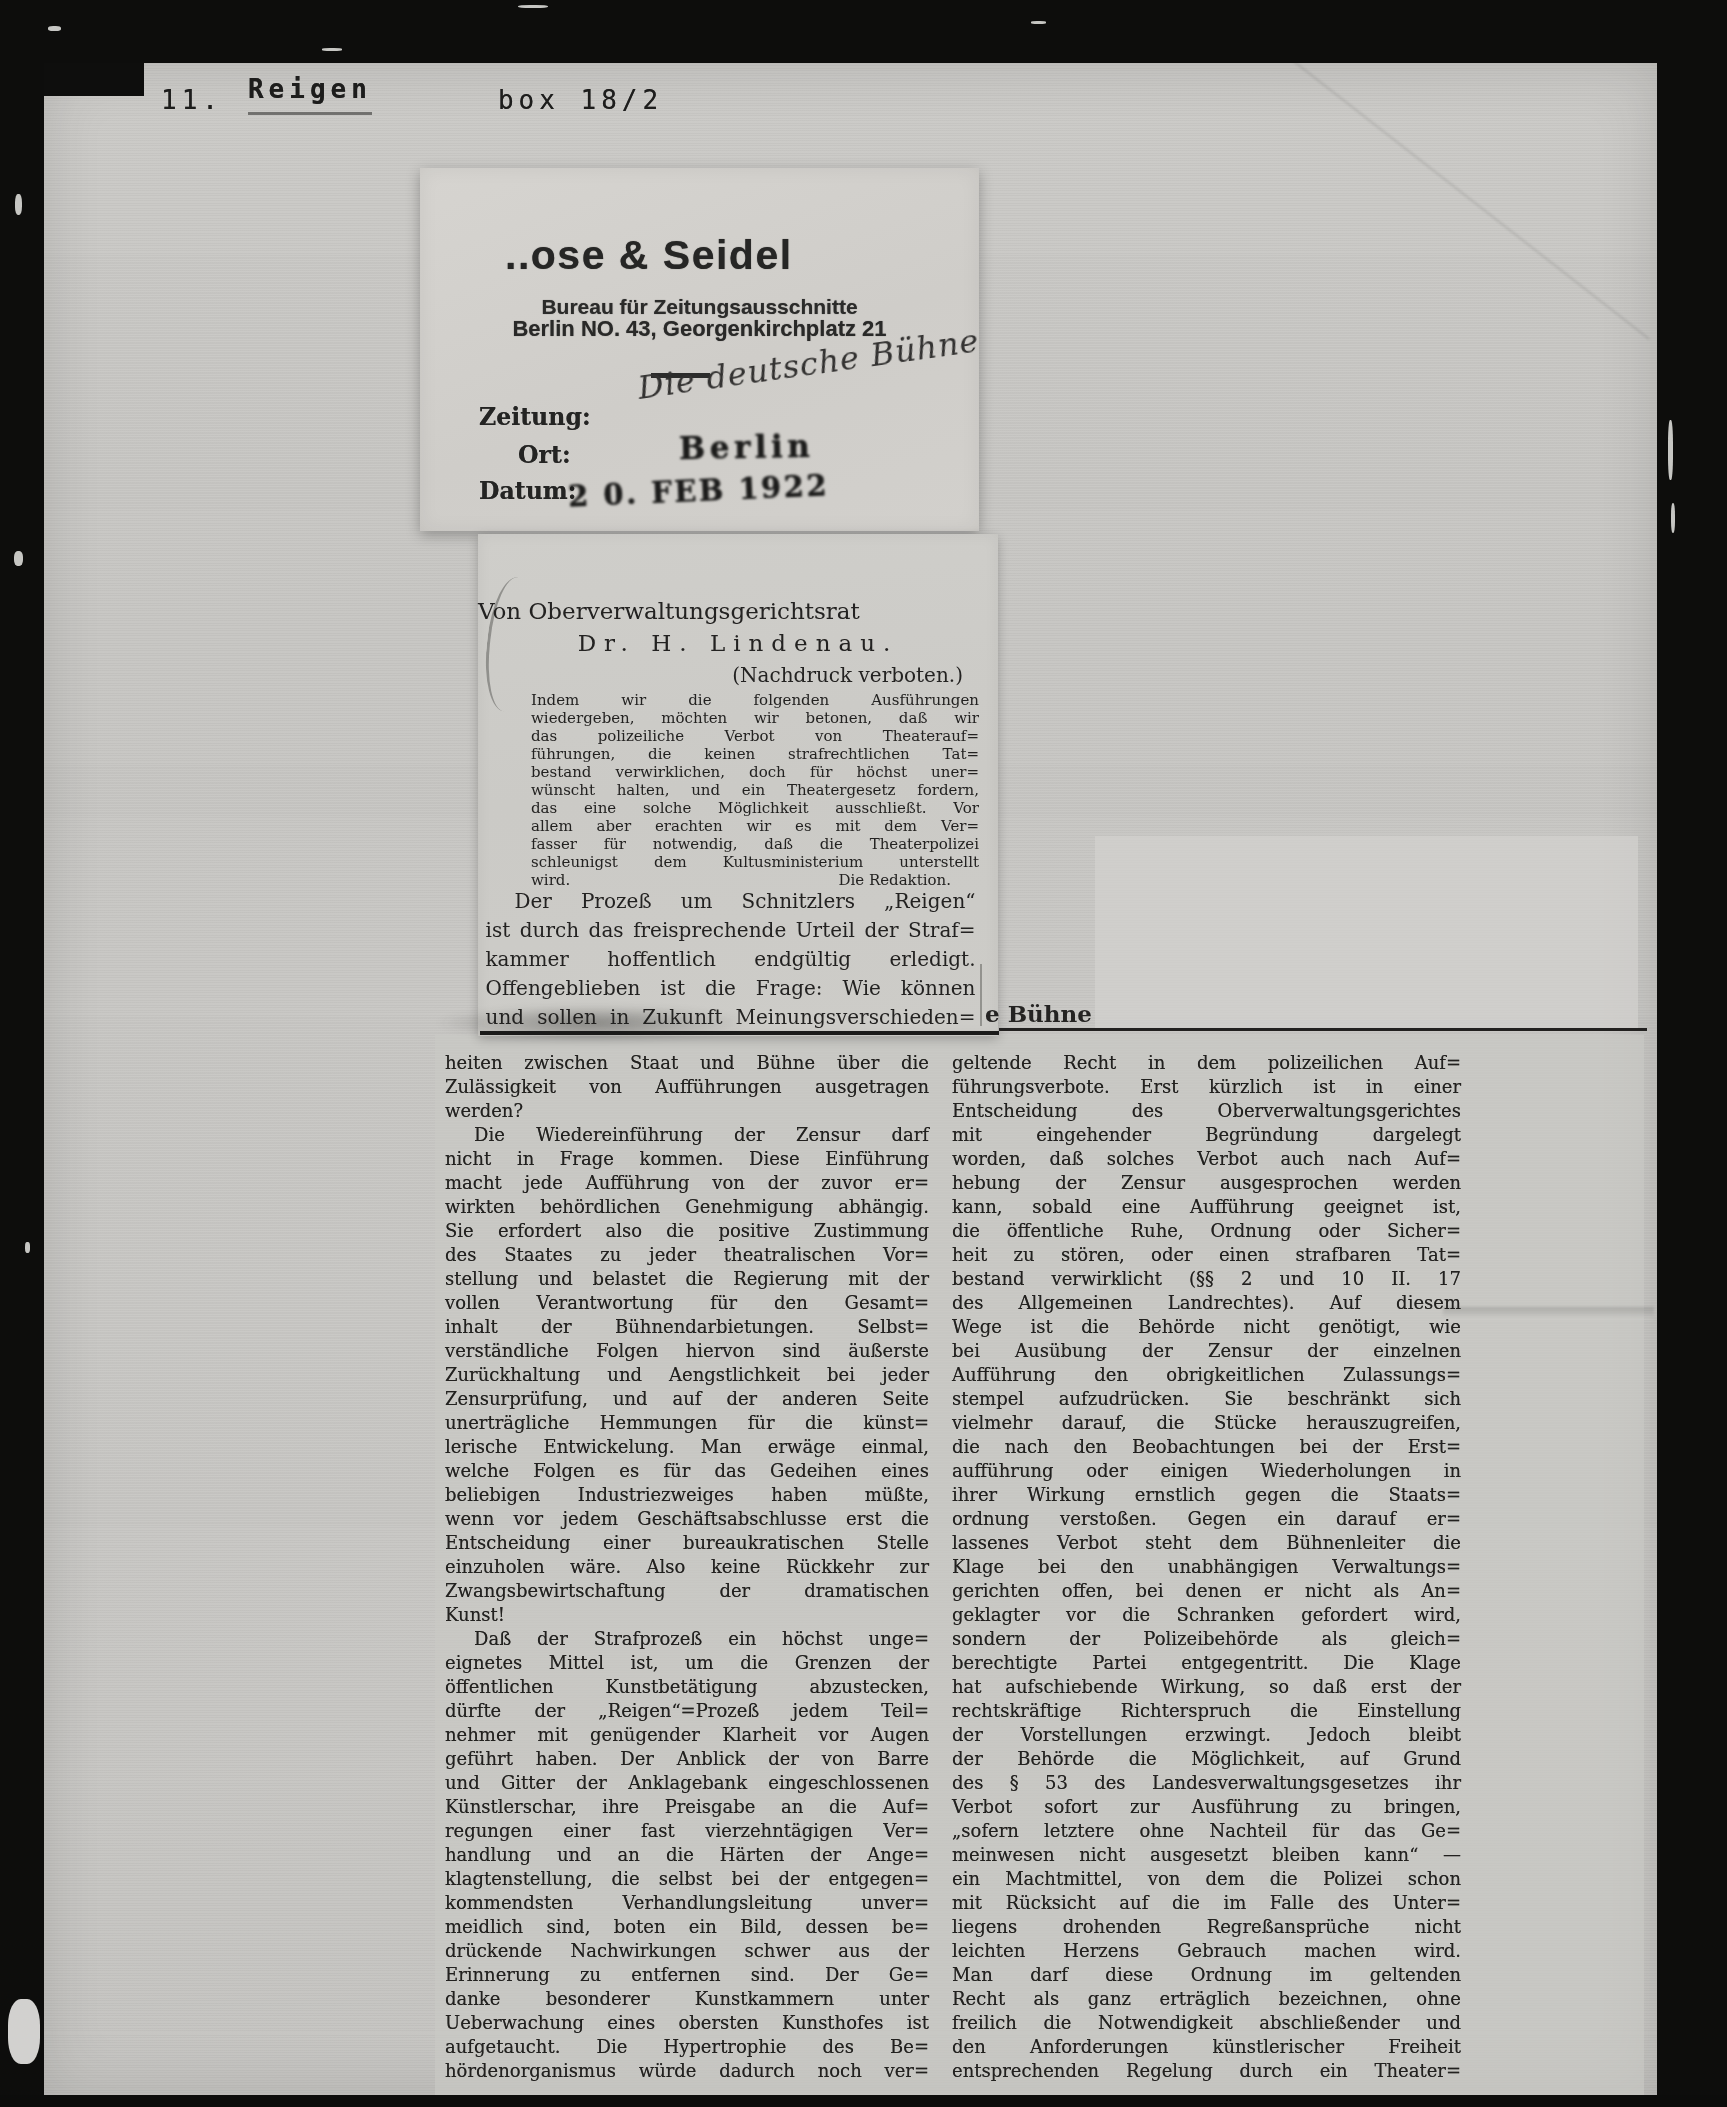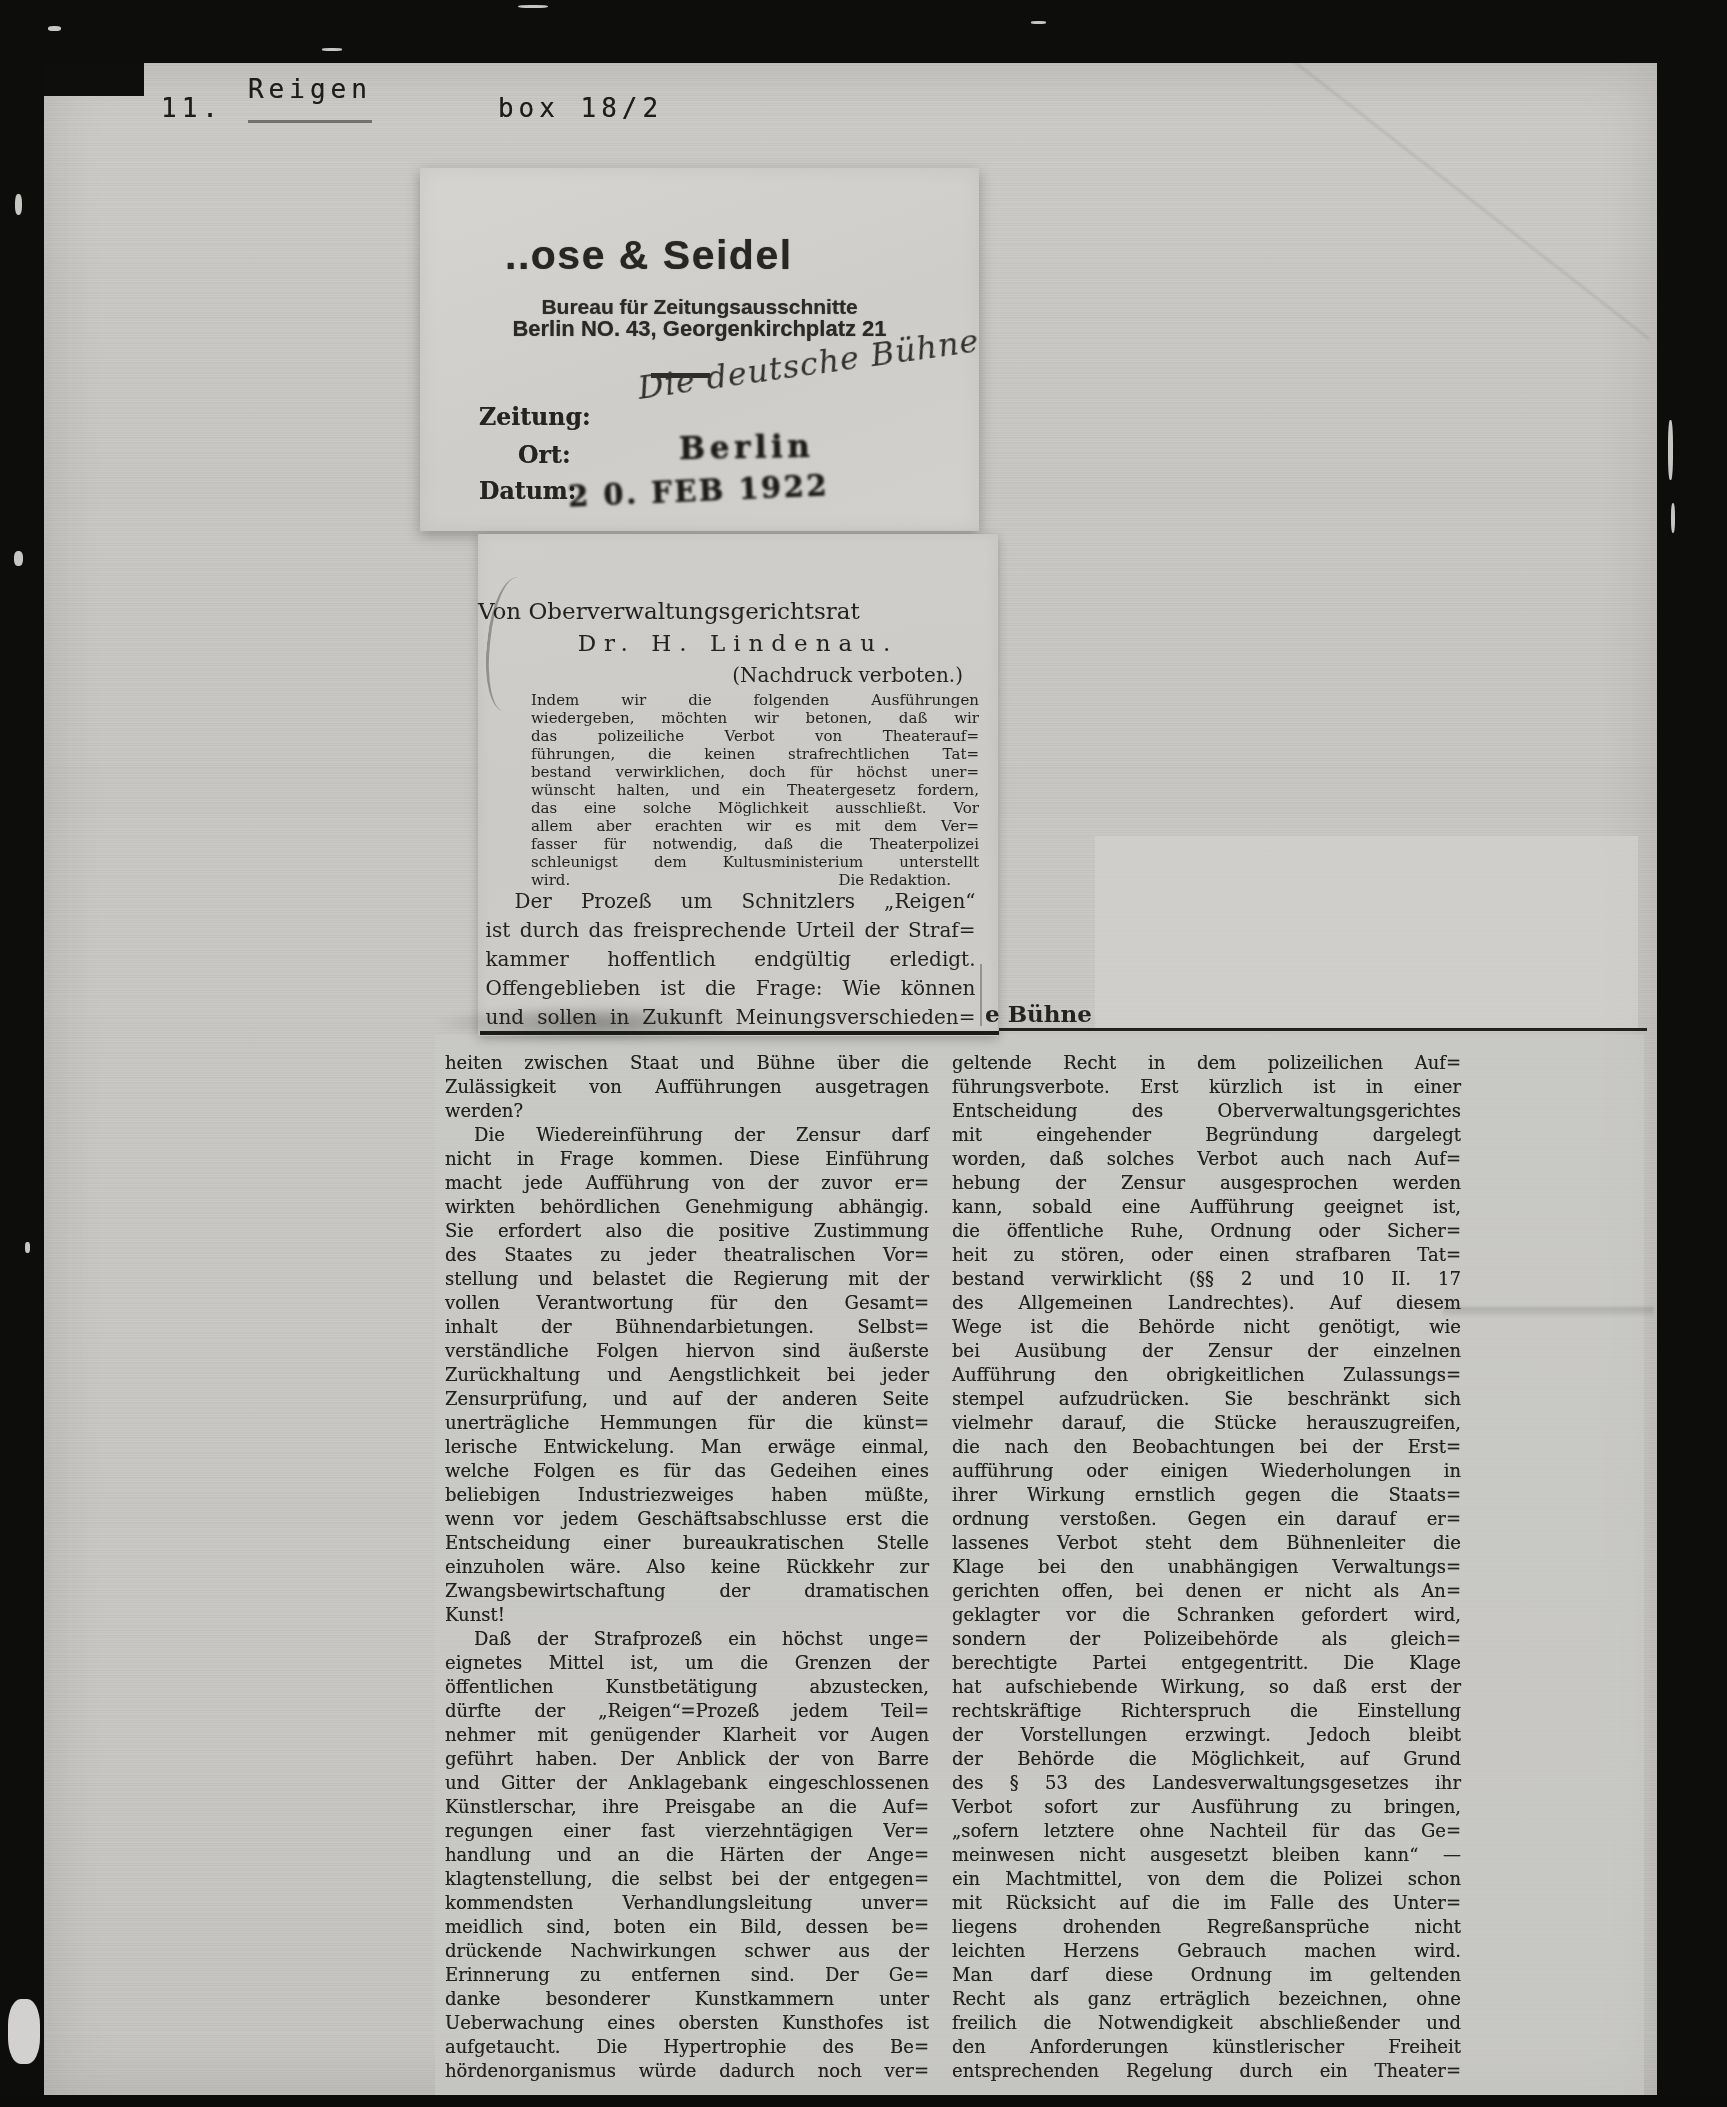--- a/index.html
+++ b/index.html
@@ -16,21 +16,21 @@
   .black-right{position:absolute;right:0;top:0;width:71px;height:2108px;background:#0d0d0c;}
   .black-bottom{position:absolute;left:0;bottom:0;width:1728px;height:13px;background:#0c0c0b;}
   .black-top{position:absolute;left:0;top:0;width:1728px;height:63px;background:#0d0d0c;}
   .black-left{position:absolute;left:0;top:0;width:44px;height:2108px;background:#0d0d0c;}
   .speck{position:absolute;background:#e8e7e4;border-radius:40%;opacity:.85;}
   
   .archive-label{position:absolute;left:161px;top:74px;display:flex;align-items:flex-end;
          font-family:"DejaVu Sans Mono",monospace;font-size:26px;letter-spacing:5px;color:#1d1d1c;
          text-shadow:0 0 0.5px rgba(0,0,0,.6);}
   .archive-label .num{margin-right:25px;}
-  .archive-label .ttl{border-bottom:3px solid #26262488;padding-bottom:16px;}
+  .archive-label .ttl{border-bottom:3px solid #26262488;padding-bottom:8px;font-weight:bold;}
   .archive-label .box{margin-left:126px;}
   
   .slip{position:absolute;left:420px;top:168px;width:559px;height:363px;
         background:linear-gradient(160deg,#d6d4d0 0%,#cfcdc9 55%,#d2d0cc 100%);
         box-shadow:0 4px 13px rgba(0,0,0,.28), inset 0 0 20px rgba(0,0,0,.06);}
   .slip .name{position:absolute;left:85px;top:64px;font-family:"Liberation Sans",sans-serif;
         font-weight:bold;font-size:41px;letter-spacing:1.5px;color:#262625;
         text-shadow:0 0 1px rgba(0,0,0,.55);filter:blur(0.2px);}
   .slip .subtitle{position:absolute;left:0;top:127px;width:100%;text-align:center;
         font-family:"Liberation Sans",sans-serif;font-weight:bold;font-size:21px;color:#2b2b2a;

